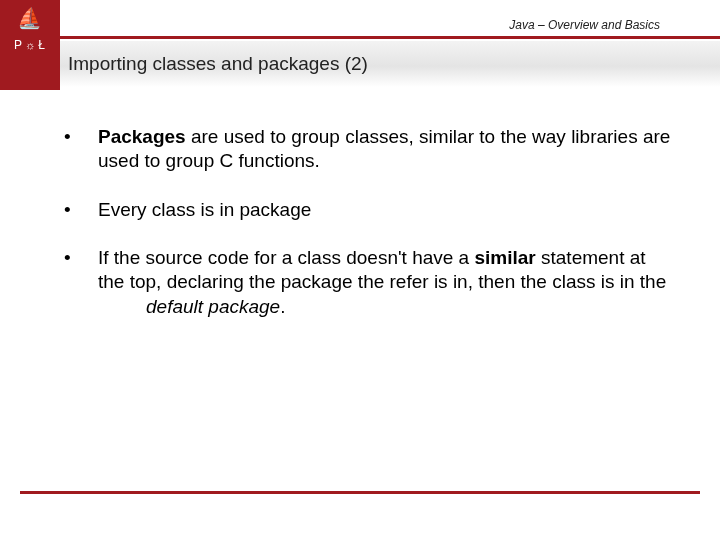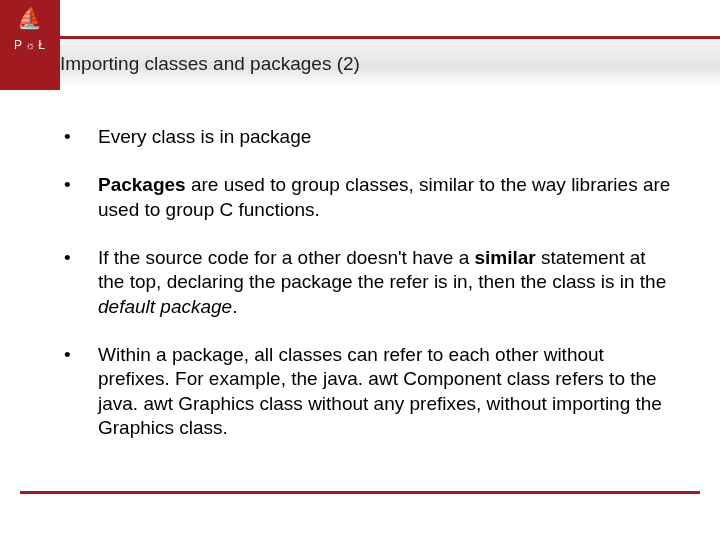--- a/index.html
+++ b/index.html
@@ -15,69 +15,67 @@
     .logo-mid { display: flex; align-items: center; justify-content: center; gap: 2px; margin-top: 10px; font-size: 12px; letter-spacing: 1px; }
     .logo-mid .gear { font-size: 11px; }
     .course-title {
       position: absolute; top: 18px; right: 60px;
       font-size: 12px; font-style: italic; color: #222;
     }
     .hr1 { position: absolute; top: 36px; left: 60px; right: 0; height: 3px; background: #a01a1f; }
     .slide-title-bar {
       position: absolute; top: 41px; left: 60px; right: 0; height: 46px;
       background: linear-gradient(to bottom, #f3f3f3 0%, #e4e4e4 55%, #ffffff 100%);
-      display: flex; align-items: center; padding-left: 0;
+      display: flex; align-items: center; padding-left: 8px;
     }
     .slide-title { font-size: 19px; color: #222; }
     .content {
       position: absolute; top: 125px; left: 52px; right: 48px;
       font-size: 19px; line-height: 1.28; color: #000;
     }
     .content ul { list-style: none; }
     .content li { position: relative; padding-left: 46px; margin-bottom: 24px; }
     .content li::before {
       content: "•"; position: absolute; left: 12px; top: 0;
       font-size: 19px; color: #000;
     }
     .bold { font-weight: bold; }
-    .italic { font-style: italic; }
+    .italic { font-style: italic; margin-left: 48px; }
     .footer-line { position: absolute; left: 20px; right: 20px; bottom: 46px; height: 3px; background: #a01a1f; }
   </style>
 </head>
 <body>
 
 <div class="slide">
 
   <div class="header-strip"></div>
   <div class="logo">
     <div class="logo-top">⛵</div>
     <div class="logo-mid">
       <span>P</span>
       <span class="gear">☼</span>
       <span>Ł</span>
     </div>
   </div>
 
+  <div class="course-title">Java – Overview and Basics</div>
   <div class="hr1"></div>
 
   <div class="slide-title-bar">
     <div class="slide-title">Importing classes and packages (2)</div>
   </div>
 
   <div class="content">
     <ul>
       <li>
+        <span class="bold">Packages</span><span> are used to group classes, similar to the way libraries are used to group C functions.</span>
+      </li>
+      <li>
         <span>Every class is in package</span>
       </li>
       <li>
-        <span class="bold">Packages</span><span> are used to group classes, similar to the way libraries are used to group C functions.</span>
-      </li>
-      <li>
-        <span>If the source code for a other doesn't have a </span><span class="bold">similar</span><span> statement at the top, declaring the package the refer is in, then the class is in the </span><span class="italic">default package</span><span>.</span>
-      </li>
-      <li>
-        <span>Within a package, all classes can refer to each other without prefixes. For example, the java. awt Component class refers to the java. awt Graphics class without any prefixes, without importing the Graphics class.</span>
+        <span>If the source code for a class doesn't have a </span><span class="bold">similar</span><span> statement at the top, declaring the package the refer is in, then the class is in the </span><span class="italic">default package</span><span>.</span>
       </li>
     </ul>
   </div>
 
   <div class="footer-line"></div>
 </div>
 
 </body></html>

